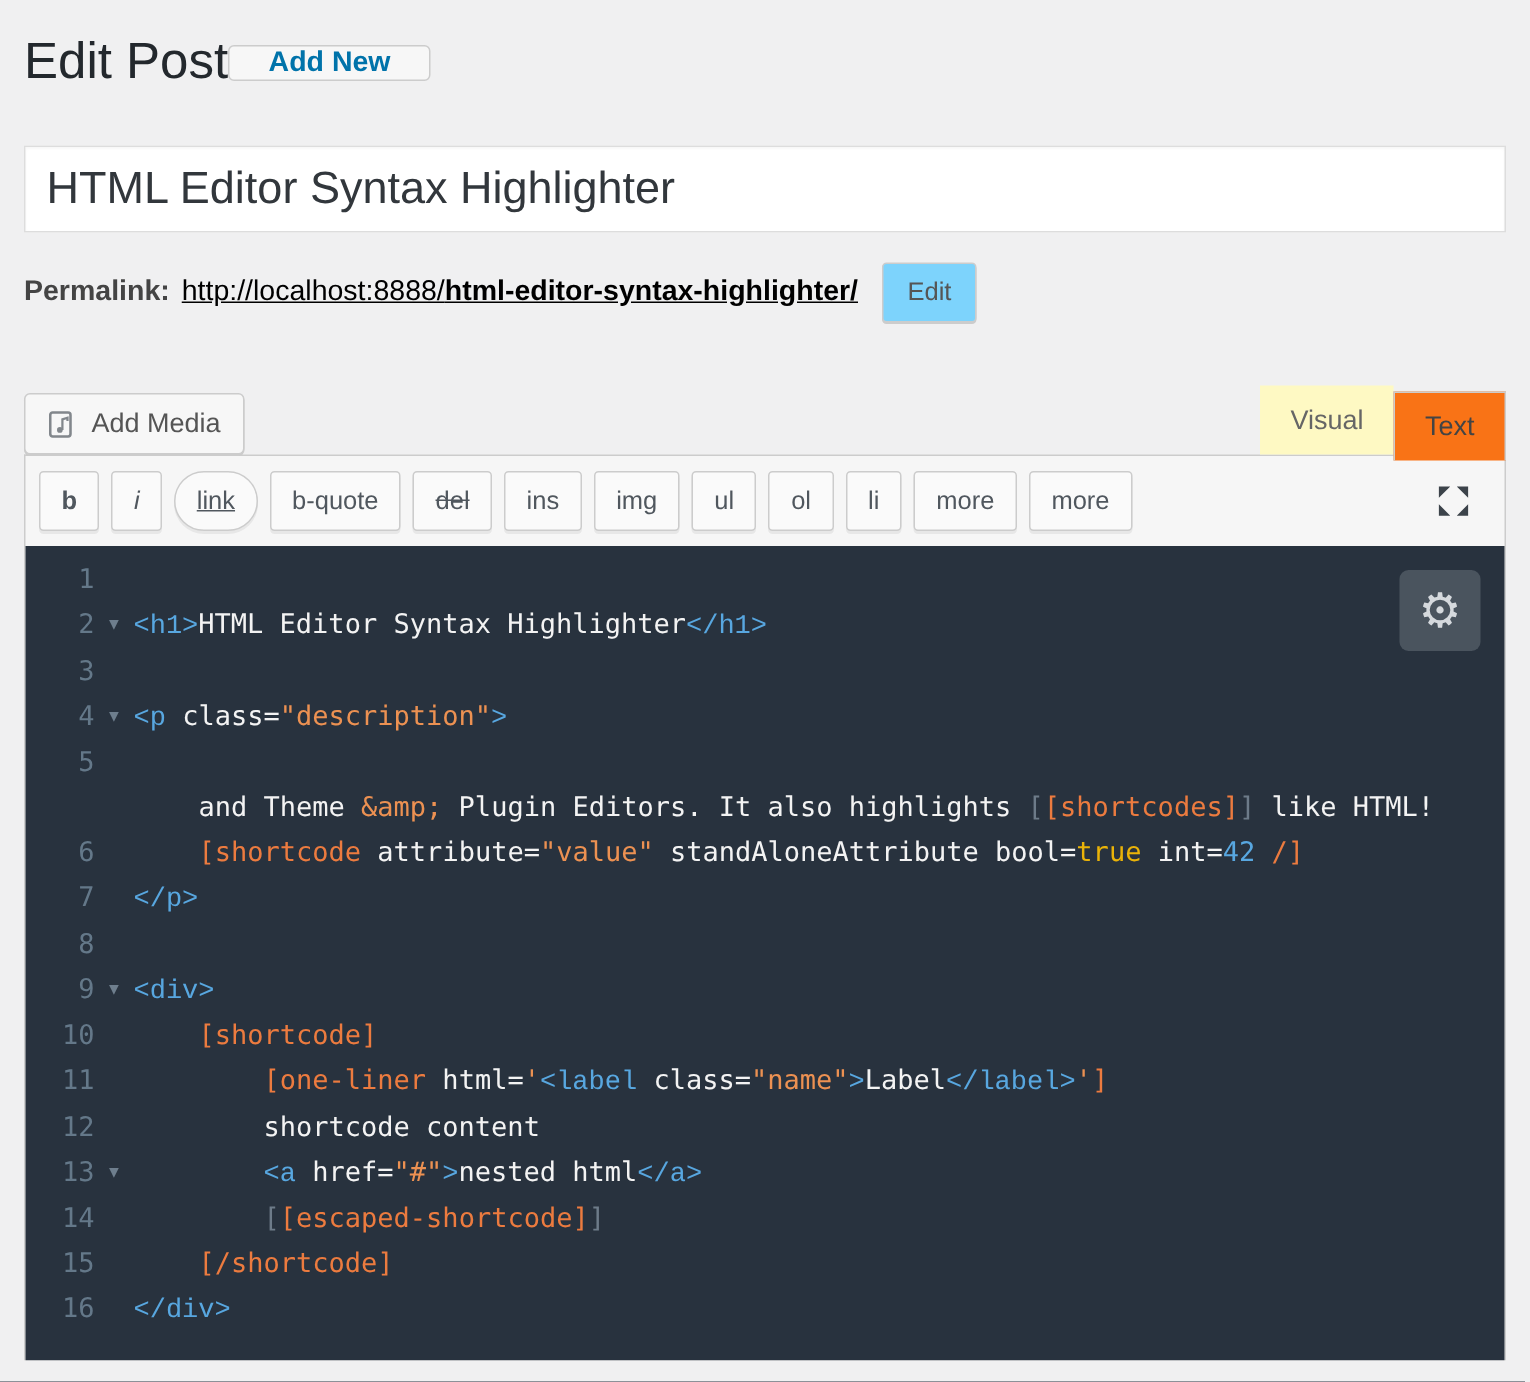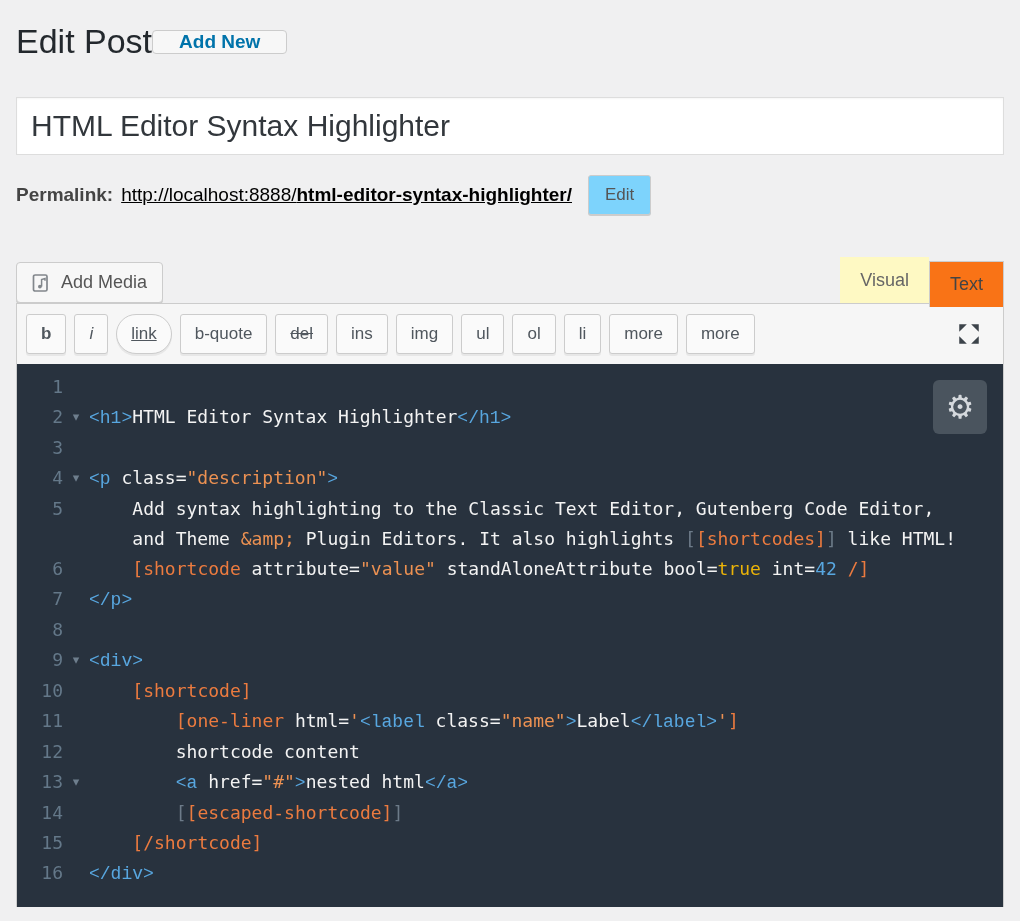--- a/index.html
+++ b/index.html
@@ -177,21 +177,20 @@
             <span class="code-text"></span>
           </div>
           <div class="code-row">
             <span class="gutter-num">4</span>
             <span class="fold-col">▾</span>
             <span class="code-text"><span class="tok-tag">&lt;p</span><span class="tok-plain"> class=</span><span class="tok-str">"description"</span><span class="tok-tag">&gt;</span></span>
           </div>
           <div class="code-row">
             <span class="gutter-num">5</span>
             <span class="fold-col"></span>
-            <span class="code-text"><span class="tok-plain">    Add syntax highlighting to the Classic Text Editor, Gutenberg Code Editor,</span></span>
           </div>
           <div class="code-row">
             <span class="gutter-num"></span>
             <span class="fold-col"></span>
             <span class="code-text"><span class="tok-plain">    and Theme </span><span class="tok-str">&amp;amp;</span><span class="tok-plain"> Plugin Editors. It also highlights </span><span class="tok-esc">[</span><span class="tok-sc">[shortcodes]</span><span class="tok-esc">]</span><span class="tok-plain"> like HTML!</span></span>
           </div>
           <div class="code-row">
             <span class="gutter-num">6</span>
             <span class="fold-col"></span>
             <span class="code-text"><span class="tok-plain">    </span><span class="tok-sc">[shortcode</span><span class="tok-plain"> attribute=</span><span class="tok-str">"value"</span><span class="tok-plain"> standAloneAttribute bool=</span><span class="tok-kw">true</span><span class="tok-plain"> int=</span><span class="tok-num">42</span><span class="tok-sc"> /]</span></span>

